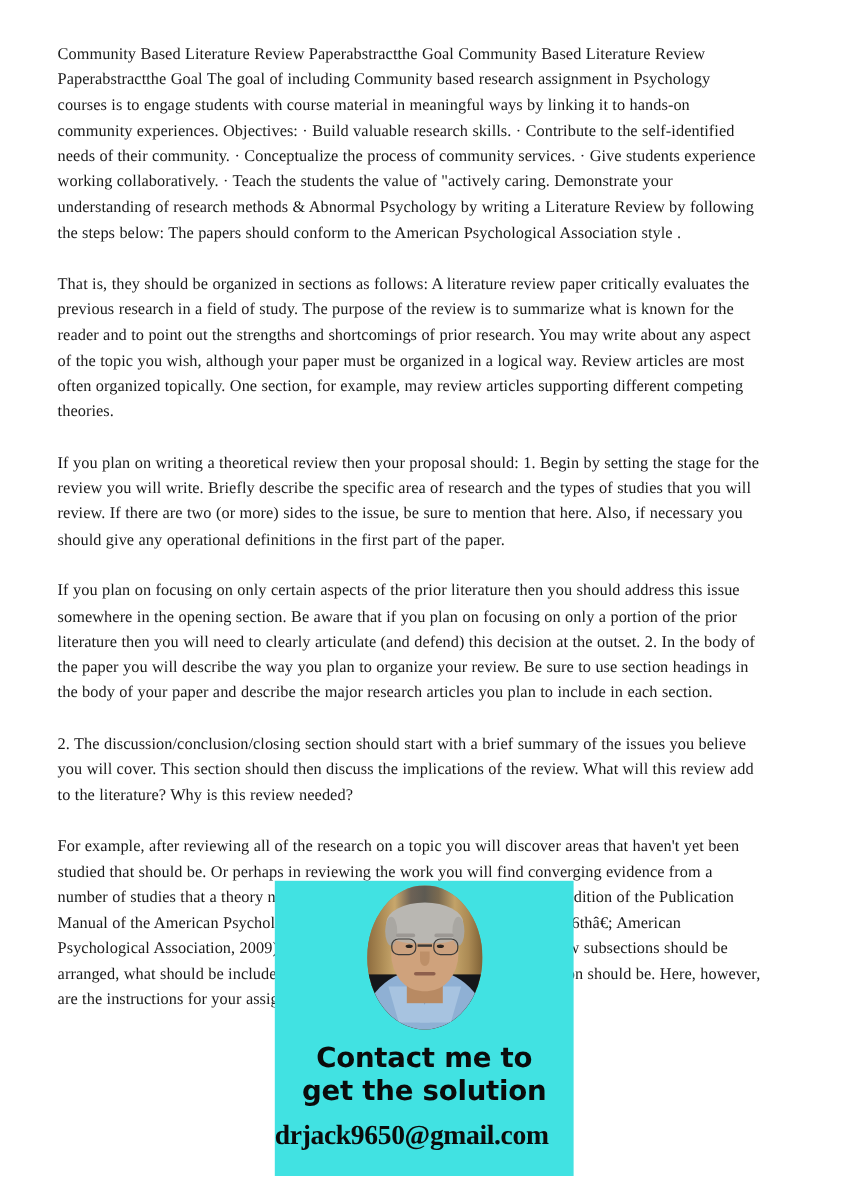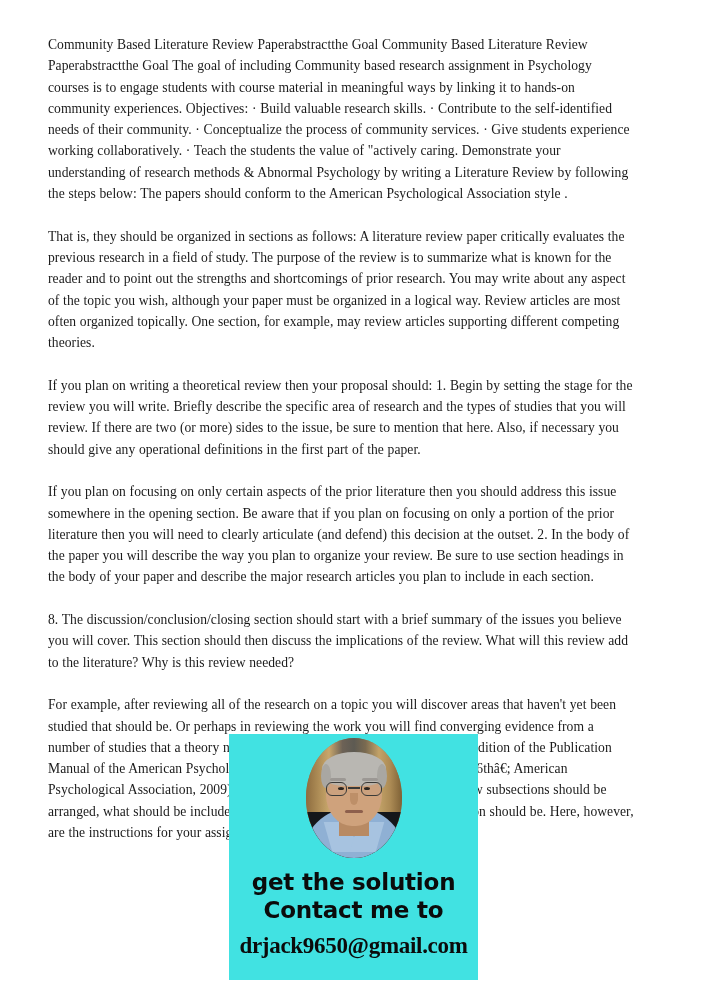--- a/index.html
+++ b/index.html
@@ -217,36 +217,36 @@
   }
   #card-heading .ln { display: block; }
 
   #card-email {
     margin-top: 8px;
     font-family: "Liberation Serif", "DejaVu Serif", serif;
     font-weight: bold;
     font-size: 23px;
     line-height: 27px;
     color: #0b0b0b;
-    text-align: center;
+    text-align: left;
     width: 100%;
     letter-spacing: -0.3px;
   }
 </style>
 </head>
 <body>
 
 <div id="page">
 
   <div id="doc-body">
     <p class="para">Community Based Literature Review Paperabstractthe Goal Community Based Literature Review Paperabstractthe Goal The goal of including Community based research assignment in Psychology courses is to engage students with course material in meaningful ways by linking it to hands-on community experiences. Objectives: · Build valuable research skills. · Contribute to the self-identified needs of their community. · Conceptualize the process of community services. · Give students experience working collaboratively. · Teach the students the value of "actively caring. Demonstrate your understanding of research methods &amp; Abnormal Psychology by writing a Literature Review by following the steps below: The papers should conform to the American Psychological Association style .</p>
     <p class="para">That is, they should be organized in sections as follows: A literature review paper critically evaluates the previous research in a field of study. The purpose of the review is to summarize what is known for the reader and to point out the strengths and shortcomings of prior research. You may write about any aspect of the topic you wish, although your paper must be organized in a logical way. Review articles are most often organized topically. One section, for example, may review articles supporting different competing theories.</p>
     <p class="para">If you plan on writing a theoretical review then your proposal should: 1. Begin by setting the stage for the review you will write. Briefly describe the specific area of research and the types of studies that you will review. If there are two (or more) sides to the issue, be sure to mention that here. Also, if necessary you should give any operational definitions in the first part of the paper.</p>
     <p class="para">If you plan on focusing on only certain aspects of the prior literature then you should address this issue somewhere in the opening section. Be aware that if you plan on focusing on only a portion of the prior literature then you will need to clearly articulate (and defend) this decision at the outset. 2. In the body of the paper you will describe the way you plan to organize your review. Be sure to use section headings in the body of your paper and describe the major research articles you plan to include in each section.</p>
-    <p class="para">8. The discussion/conclusion/closing section should start with a brief summary of the issues you believe you will cover. This section should then discuss the implications of the review. What will this review add to the literature? Why is this review needed?</p>
+    <p class="para">2. The discussion/conclusion/closing section should start with a brief summary of the issues you believe you will cover. This section should then discuss the implications of the review. What will this review add to the literature? Why is this review needed?</p>
     <p class="para">For example, after reviewing all of the research on a topic you will discover areas that haven't yet been studied that should be. Or perhaps in reviewing the work you will find converging evidence from a number of studies that a theory needs to be modified? Please refer to the 6th edition of the Publication Manual of the American Psychological Association (often shortened to "APA 6thâ€; American Psychological Association, 2009). That manual includes specifications for how subsections should be arranged, what should be included, and generally, what the paper's organization should be. Here, however, are the instructions for your assignment: 1.</p>
   </div>
 
   <div id="contact-card">
 
     <div id="avatar">
       <div class="bg-wood"></div>
       <div class="bg-dark"></div>
       <div class="shirt"></div>
       <div class="collar-l"></div>
@@ -261,21 +261,21 @@
         <div class="lens r"></div>
         <div class="bridge"></div>
       </div>
       <div class="eye l"></div>
       <div class="eye r"></div>
       <div class="nose"></div>
       <div class="mouth"></div>
     </div>
 
     <div id="card-heading">
+      <span class="ln">Contact me to</span>
       <span class="ln">get the solution</span>
-      <span class="ln">Contact me to</span>
     </div>
 
     <div id="card-email">drjack9650@gmail.com</div>
 
   </div>
 
 </div>
 
 </body></html>

